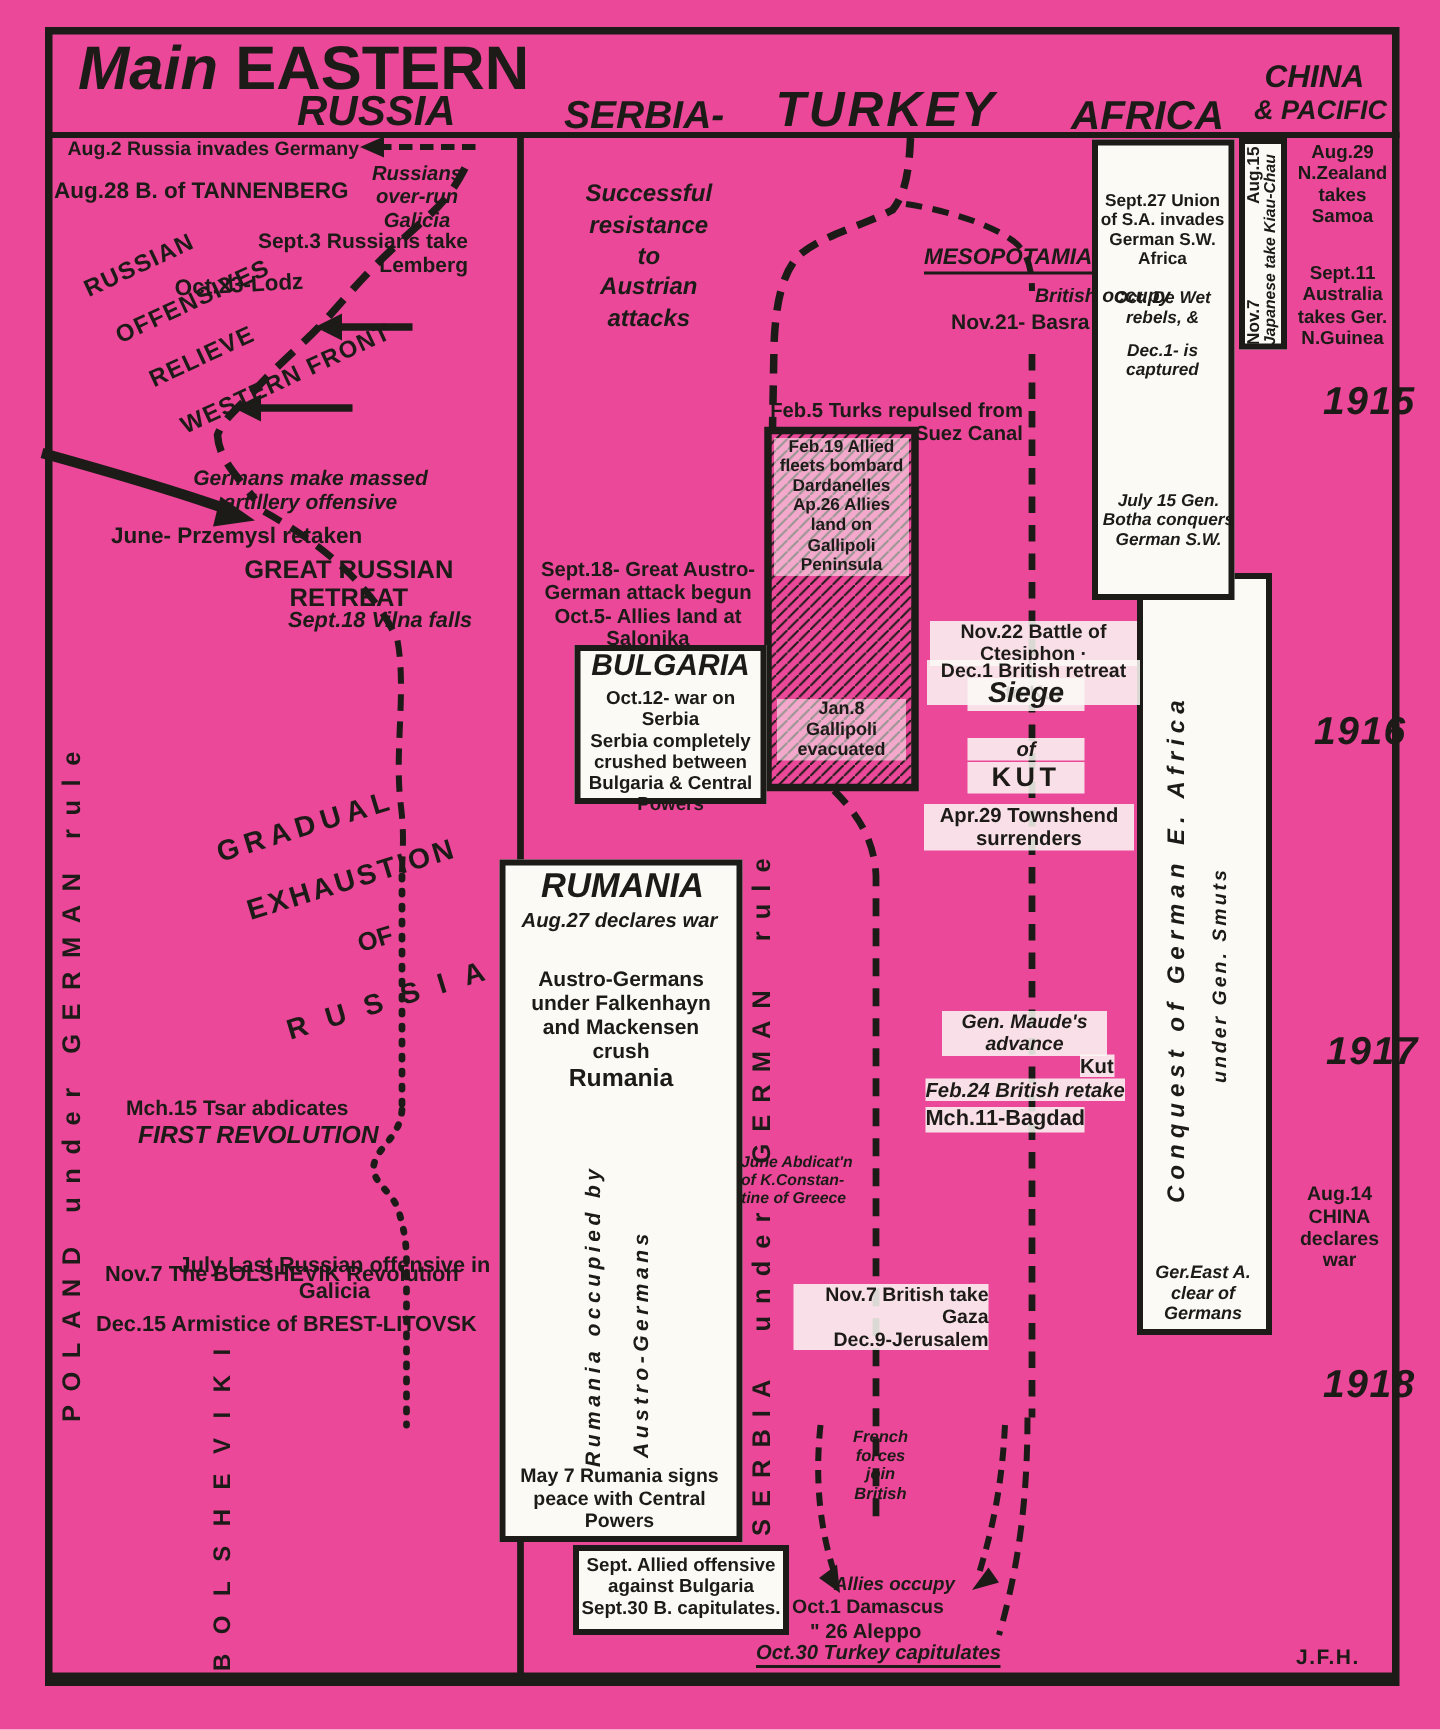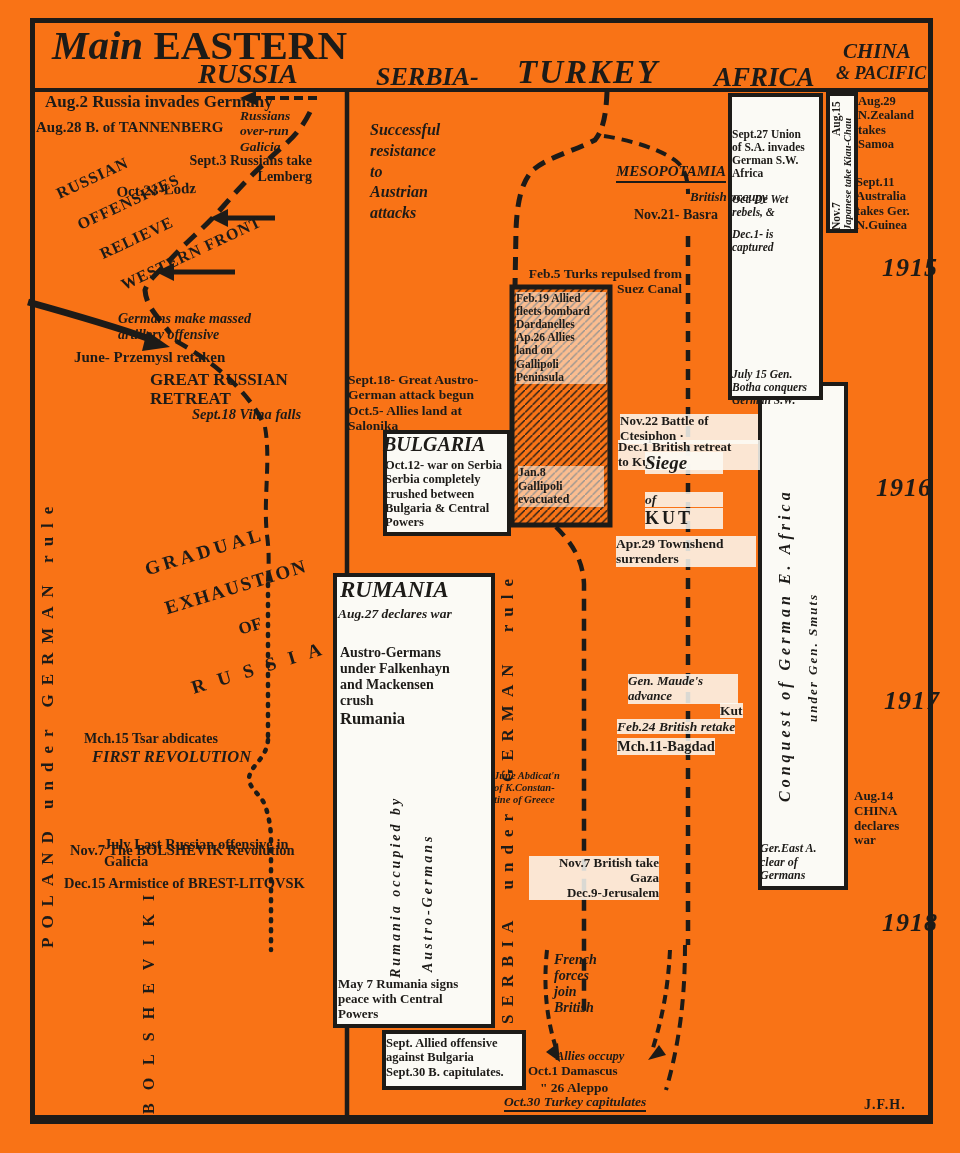--- a/index.html
+++ b/index.html
@@ -1,22 +1,22 @@
 <!DOCTYPE html>
 <html><head>
 <meta charset="utf-8">
 <style>
   html,body{margin:0;padding:0;background:#fcfbf7;}
-  #page{position:relative;width:960px;height:1153px;background:#f97316;overflow:hidden;
-        font-family:Liberation Serif, serif;color:#1d1b18;}
+  #page{position:relative;width:960px;height:1153px;background:#ec4899;overflow:hidden;
+        font-family:Liberation Sans, sans-serif;color:#1d1b18;}
   svg.lines{position:absolute;left:0;top:0;z-index:1;}
   .box{position:absolute;border:4px solid #1d1b18;background:#fbfaf5;z-index:2;box-sizing:border-box;}
   .nobg{background:transparent;}
   .t{position:absolute;z-index:3;color:#1d1b18;font-weight:700;line-height:1.14;white-space:pre-line;}
-  .c{text-align:left;} .r{text-align:right;} .i{font-style:italic;}
+  .c{text-align:center;} .r{text-align:right;} .i{font-style:italic;}
   .bg{background:rgba(251,250,245,.85);}
   .hbg{background:rgba(251,250,245,.55);}
   .u{border-bottom:2.5px solid #1d1b18;padding-bottom:1px;}
   .vt{transform-origin:0 0;transform:rotate(-90deg);white-space:nowrap;}
   .rot{transform-origin:0 0;}
   .yr{font-size:26px;font-style:italic;letter-spacing:1px;}
 </style>
 </head>
 <body>
 
@@ -78,21 +78,21 @@
   <div class="t i" style="left:517px;top:54px;font-size:33px;letter-spacing:2px;">TURKEY</div>
   <div class="t i" style="left:714px;top:62px;font-size:27px;">AFRICA</div>
   <div class="t i" style="left:843px;top:40px;font-size:21px;">CHINA</div>
   <div class="t i" style="left:836px;top:63px;font-size:18px;">&amp; PACIFIC</div>
 
   <div class="t yr" style="left:882px;top:253px;">1915</div>
   <div class="t yr" style="left:876px;top:473px;">1916</div>
   <div class="t yr" style="left:884px;top:686px;">1917</div>
   <div class="t yr" style="left:882px;top:908px;">1918</div>
 
-  <div class="t" style="left:45px;top:92px;font-size:17px;">Aug.2  Russia invades Germany</div>
+  <div class="t" style="left:45px;top:92px;font-size:13px;">Aug.2  Russia invades Germany</div>
   <div class="t" style="left:36px;top:119px;font-size:15px;">Aug.28 B. of TANNENBERG</div>
   <div class="t c i" style="left:240px;top:108px;width:76px;font-size:13.5px;">Russians
 over-run
 Galicia</div>
   <div class="t rot" style="left:46px;top:170px;transform:rotate(-25deg);font-size:16px;letter-spacing:1px;">
     <div style="margin-left:0">RUSSIAN</div>
     <div style="margin-left:6px">OFFENSIVES</div>
     <div style="margin-left:14px">RELIEVE</div>
     <div style="margin-left:20px">WESTERN FRONT</div>
   </div>
@@ -180,38 +180,38 @@
 advance</div>
   <div class="t bg" style="left:720px;top:703px;font-size:13.5px;">Kut</div>
   <div class="t i bg" style="left:617px;top:719px;font-size:13.5px;">Feb.24 British retake</div>
   <div class="t bg" style="left:617px;top:738px;font-size:14.5px;">Mch.11-Bagdad</div>
   <div class="t i" style="left:494px;top:770px;width:106px;font-size:10.5px;">June Abdicat'n
 of K.Constan-
 tine of Greece</div>
   <div class="t r bg" style="left:529px;top:856px;width:130px;font-size:13px;">Nov.7 British take
 Gaza
 Dec.9-Jerusalem</div>
-  <div class="t c i" style="left:554px;top:952px;width:66px;font-size:14px;">French
+  <div class="t c i" style="left:554px;top:952px;width:66px;font-size:11px;">French
 forces
 join
 British</div>
   <div class="t i" style="left:556px;top:1049px;font-size:12.5px;">Allies occupy</div>
   <div class="t" style="left:528px;top:1064px;font-size:13px;">Oct.1 Damascus</div>
   <div class="t" style="left:540px;top:1080px;font-size:13.5px;">" 26 Aleppo</div>
   <div class="t i u" style="left:504px;top:1094px;font-size:13.5px;">Oct.30 Turkey capitulates</div>
 
   <div class="t c" style="left:732px;top:128px;width:86px;font-size:11.5px;">Sept.27 Union
 of S.A. invades
 German S.W.
 Africa</div>
   <div class="t c i" style="left:732px;top:193px;width:86px;font-size:11.5px;">Oct. De Wet
 rebels, &amp;</div>
   <div class="t c i" style="left:732px;top:228px;width:86px;font-size:11.5px;">Dec.1- is
 captured</div>
-  <div class="t c i" style="left:732px;top:368px;width:94px;font-size:11.5px;">July 15 Gen.
+  <div class="t c i" style="left:732px;top:328px;width:94px;font-size:11.5px;">July 15 Gen.
 Botha conquers
 German S.W.</div>
   <div class="t vt i" style="left:776px;top:802px;font-size:16px;letter-spacing:4px;">Conquest of German E. Africa</div>
   <div class="t vt i" style="left:806px;top:722px;font-size:13px;letter-spacing:2px;">under Gen. Smuts</div>
   <div class="t c i" style="left:760px;top:842px;width:84px;font-size:12px;">Ger.East A.
 clear of
 Germans</div>
 
   <div class="t vt" style="left:830px;top:136px;font-size:11.5px;">Aug.15</div>
   <div class="t vt" style="left:830px;top:230px;font-size:11.5px;">Nov.7</div>

